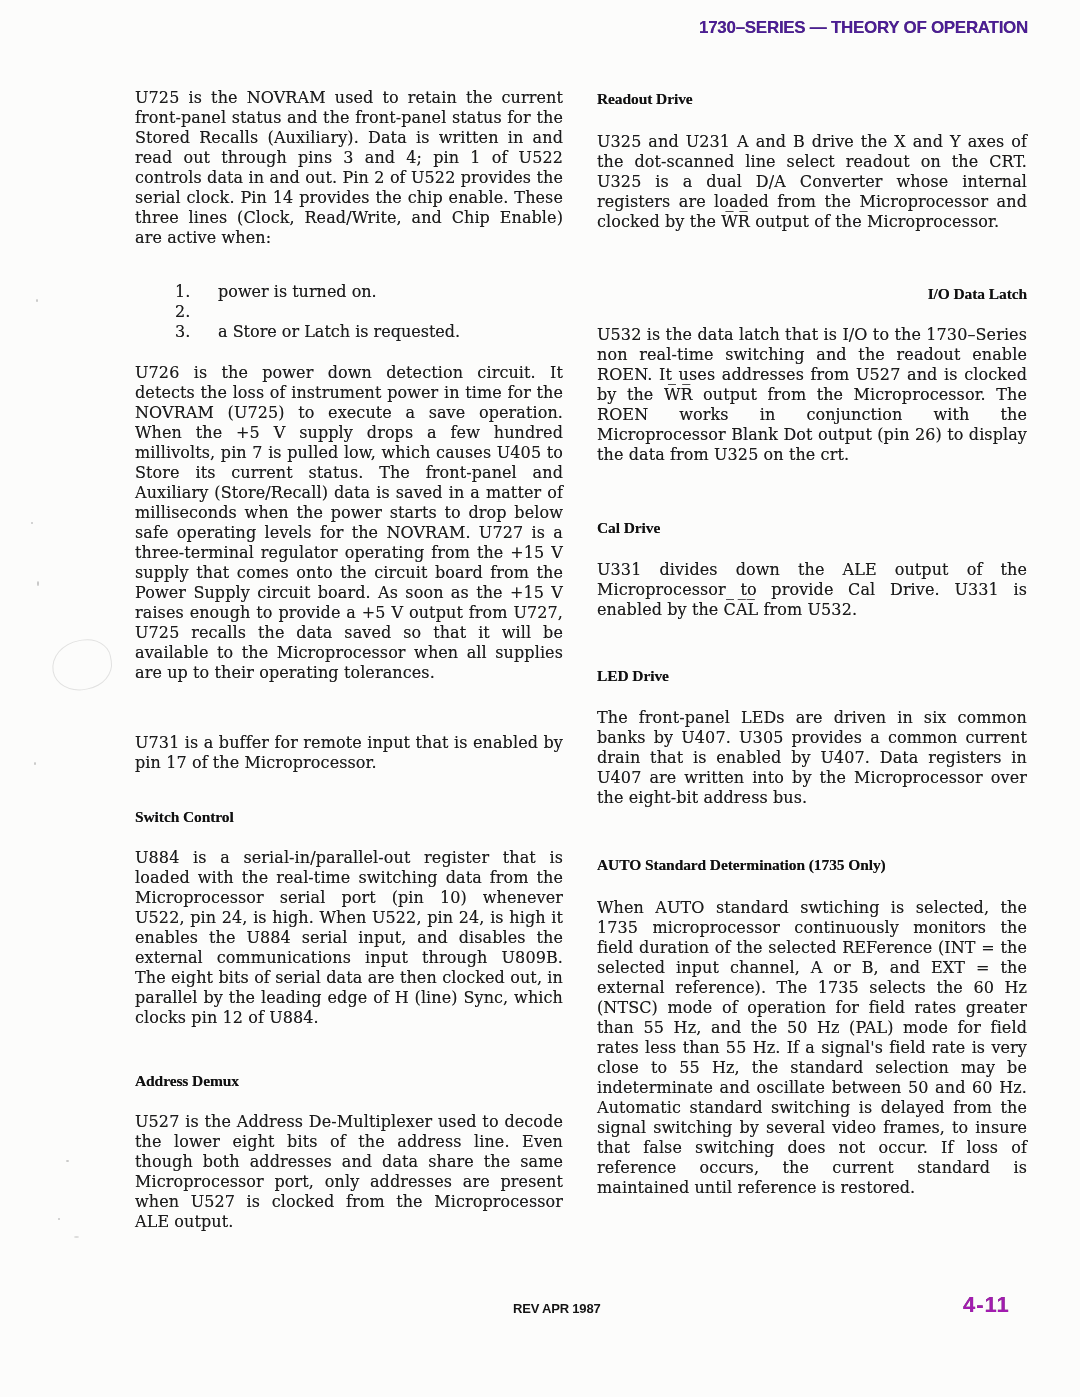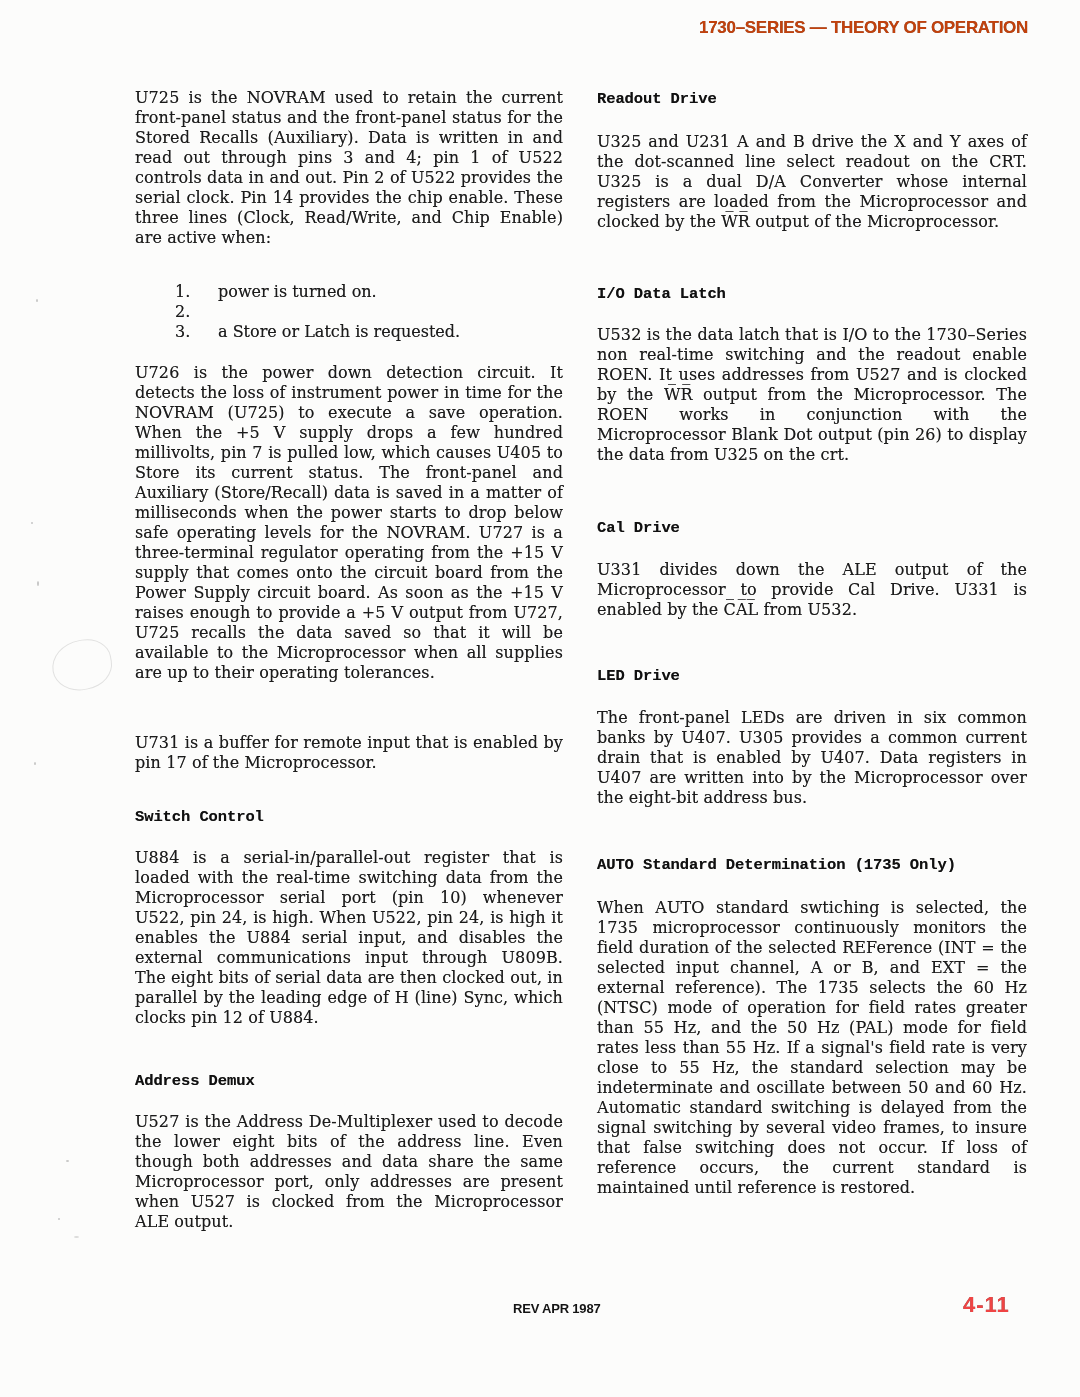--- a/index.html
+++ b/index.html
@@ -8,48 +8,48 @@
     width:1080px;height:1397px;
     background:#fcfcfb;
     overflow:hidden;
     font-family:"DejaVu Serif","Liberation Serif",serif;
     color:#1b1b1b;
   }
   .hdr{
     position:absolute;top:18px;right:52px;
     font-family:"Liberation Sans","DejaVu Sans",sans-serif;
     font-weight:bold;font-size:17px;letter-spacing:-0.3px;
-    color:#c2410c;
+    color:#4c1d95;
     text-shadow:0 0 .5px rgba(0,0,0,.55);
   }
   .col{position:absolute;}
   .blk{position:absolute;width:100%;}
   .body-text{
     font-size:16px;line-height:20px;
     text-align:justify;
     letter-spacing:.1px;
     text-shadow:0 0 .5px rgba(10,10,10,.5);
   }
   .heading{
-    font-family:Liberation Mono, monospace;
+    font-family:Liberation Serif, serif;
     font-weight:bold;font-size:15.5px;letter-spacing:-0.1px;
     color:#101010;
     text-shadow:0 0 .4px rgba(0,0,0,.5);
   }
   .olist{font-size:16px;line-height:20px;text-shadow:0 0 .5px rgba(10,10,10,.5);}
   .olist .row{display:grid;grid-template-columns:43px 1fr;padding-left:40px;}
   .ftr-rev{
     position:absolute;left:513px;top:1301px;
     font-family:"Liberation Sans","DejaVu Sans",sans-serif;
     font-weight:bold;font-size:13px;letter-spacing:-0.2px;color:#141414;
   }
   .ftr-page{
     position:absolute;left:963px;top:1292px;
     font-family:"Liberation Sans","DejaVu Sans",sans-serif;
-    font-weight:bold;font-size:22px;letter-spacing:1px;color:#ef4444;
+    font-weight:bold;font-size:22px;letter-spacing:1px;color:#a21caf;
     text-shadow:0 0 .6px rgba(0,0,0,.6);
   }
   
   .ghost-circle{
     position:absolute;left:52px;top:640px;width:58px;height:48px;
     border:1.5px solid rgba(130,130,130,.22);
     border-radius:55% 45% 50% 50%;
     transform:rotate(-10deg);
   }
   .speck{position:absolute;background:rgba(60,60,60,.28);border-radius:50%;}
@@ -88,21 +88,21 @@
 
     <h3 class="blk heading" style="top:1072px;margin:0;">Address Demux</h3>
 
     <p class="blk body-text" style="top:1112px;margin:0;">U527 is the Address De-Multiplexer used to decode the lower eight bits of the address line. Even though both addresses and data share the same Microprocessor port, only addresses are present when U527 is clocked from the Microprocessor ALE output.</p>
   </div>
 
   <div class="col" style="left:597px;top:0;width:430px;height:1397px;">
     <h3 class="blk heading" style="top:90px;margin:0;">Readout Drive</h3>
     <p class="blk body-text" style="top:132px;margin:0;">U325 and U231 A and B drive the X and Y axes of the dot-scanned line select readout on the CRT. U325 is a dual D/A Converter whose internal registers are loaded from the Microprocessor and clocked by the W̅R̅ output of the Microprocessor.</p>
 
-    <h3 class="blk heading" style="top:285px;margin:0;">I/O Data Latch</h3>
+    <h3 class="blk heading" style="top:285px;margin:0;text-align:right;">I/O Data Latch</h3>
     <p class="blk body-text" style="top:325px;margin:0;">U532 is the data latch that is I/O to the 1730–Series non real-time switching and the readout enable ROEN. It uses addresses from U527 and is clocked by the W̅R̅ output from the Microprocessor. The ROEN works in conjunction with the Microprocessor Blank Dot output (pin 26) to display the data from U325 on the crt.</p>
 
     <h3 class="blk heading" style="top:519px;margin:0;">Cal Drive</h3>
     <p class="blk body-text" style="top:560px;margin:0;">U331 divides down the ALE output of the Microprocessor to provide Cal Drive. U331 is enabled by the C̅A̅L̅ from U532.</p>
 
     <h3 class="blk heading" style="top:667px;margin:0;">LED Drive</h3>
     <p class="blk body-text" style="top:708px;margin:0;">The front-panel LEDs are driven in six common banks by U407. U305 provides a common current drain that is enabled by U407. Data registers in U407 are written into by the Microprocessor over the eight-bit address bus.</p>
 
     <h3 class="blk heading" style="top:856px;margin:0;">AUTO Standard Determination (1735 Only)</h3>
     <p class="blk body-text" style="top:898px;margin:0;">When AUTO standard swtiching is selected, the 1735 microprocessor continuously monitors the field duration of the selected REFerence (INT = the selected input channel, A or B, and EXT = the external reference). The 1735 selects the 60 Hz (NTSC) mode of operation for field rates greater than 55 Hz, and the 50 Hz (PAL) mode for field rates less than 55 Hz. If a signal's field rate is very close to 55 Hz, the standard selection may be indeterminate and oscillate between 50 and 60 Hz. Automatic standard switching is delayed from the signal switching by several video frames, to insure that false switching does not occur. If loss of reference occurs, the current standard is maintained until reference is restored.</p>

